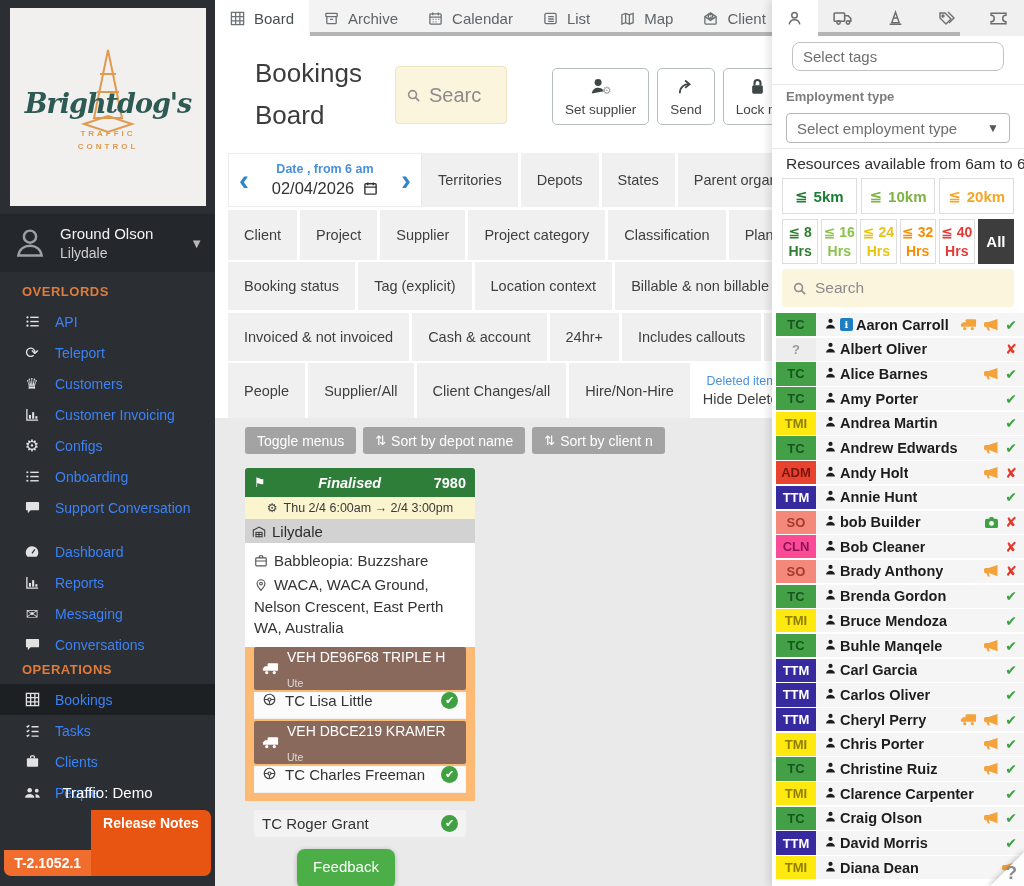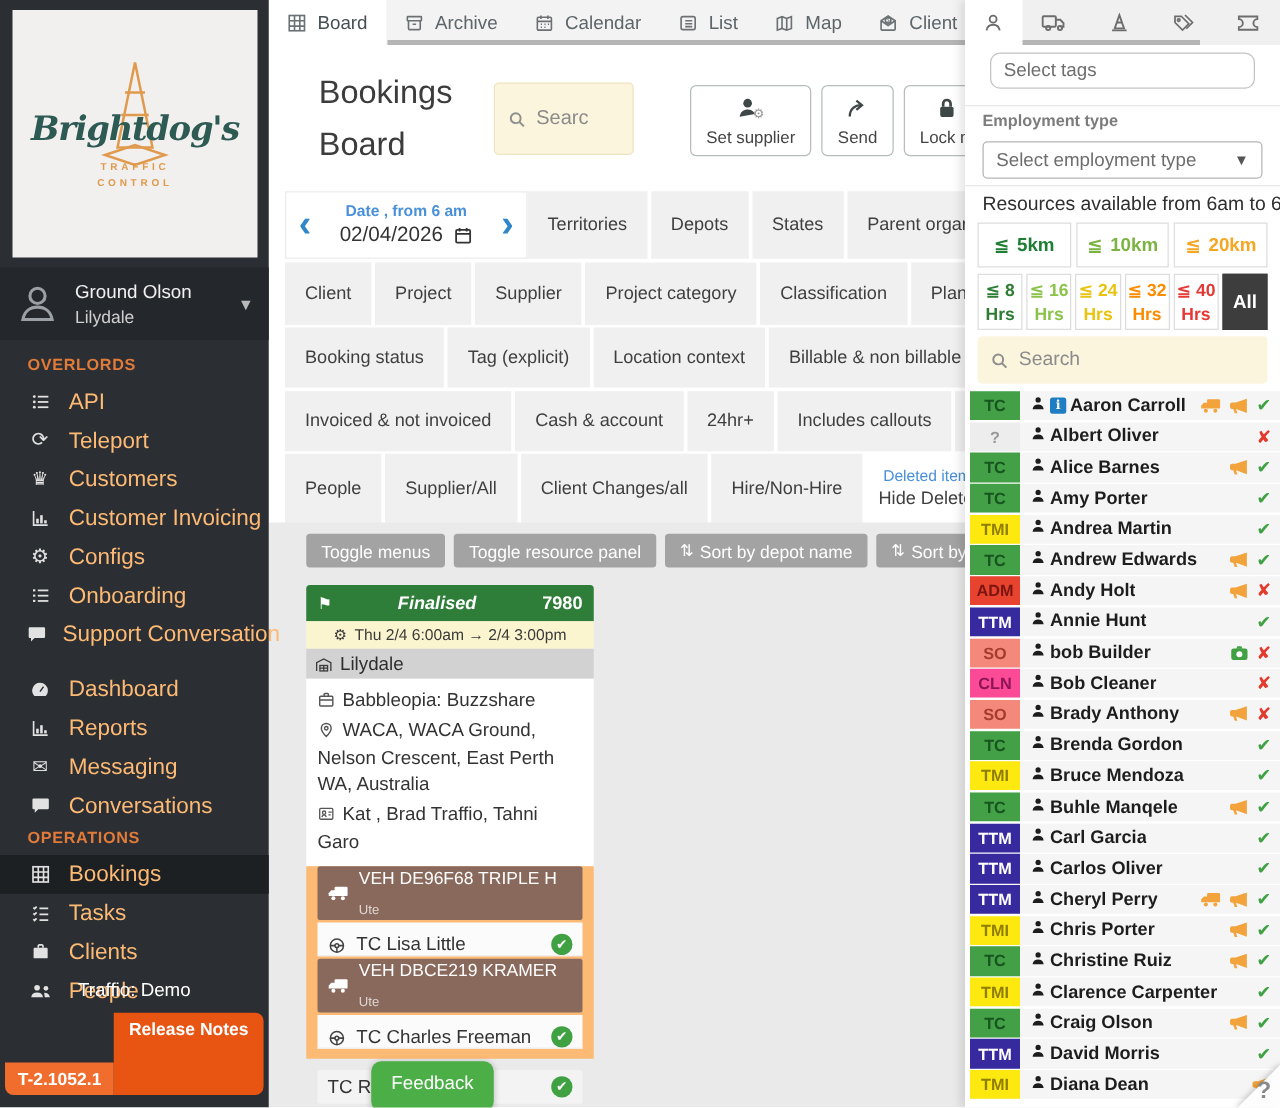--- a/index.html
+++ b/index.html
@@ -18,39 +18,39 @@
   .user-row { position:absolute; left:0; top:214px; width:215px; height:58px; background:#24272b; display:flex; align-items:center; padding:0 12px; }
   .user-av { color:#9aa0a6; margin-right:12px; }
   .user-txt .nm { color:#f1f1f1; font-size:15px; }
   .user-txt .dp { color:#cfcfcf; font-size:14px; margin-top:3px; }
   .user-chev { margin-left:auto; color:#b9b9b9; font-size:13px; }
   .nav { position:absolute; left:0; top:282px; width:215px; }
   .nav-label { color:#e07b39; font-size:13px; font-weight:bold; letter-spacing:.5px; padding:2px 0 7px 22px; }
   .nav-item { height:31px; display:flex; align-items:center; padding-left:22px; cursor:pointer; }
   .nav-item.active { background:#1d2023; }
   .nav-item .ic { width:20px; color:#e2e2e2; font-size:15px; margin-right:13px; }
-  .nav-item .lbl { color:#fdba74; font-size:18px; white-space:nowrap; }
+  .nav-item .lbl { color:#3b82f6; font-size:14px; white-space:nowrap; }
   .nav-gap { height:13px; }
   .side-foot { position:absolute; left:0; bottom:0; width:215px; padding-bottom:10px; text-align:center; }
   .side-env { color:#fff; font-size:15px; margin-bottom:9px; }
   .ver-badge { display:inline-flex; border-radius:7px; overflow:hidden; font-size:14px; font-weight:bold; color:#fff; }
   .ver-badge .v1 { background:#f06d2e; padding:5px 10px;margin-top:40px; }
   .ver-badge .v2 { background:#e85513; padding:5px 12px; }
 
   
   .main { position:absolute; left:215px; top:0; width:557px; height:886px; background:#fff; overflow:hidden; }
   .tabbar { position:absolute; left:0; top:0; width:100%; height:36px; background:#f3f3f3; display:flex; }
   .tabbar::after { content:""; position:absolute; left:95px; right:0; bottom:0; height:4px; background:#b5b5b5; }
   .mtab { display:flex; align-items:center; gap:9px; padding:0 15px; font-size:15px; color:#5d6568; cursor:pointer; white-space:nowrap; }
   .mtab .ic { color:#6a7275; }
   .mtab.active { background:#fff; color:#474f52; position:relative; z-index:1; }
   .page-title { position:absolute; left:40px; top:52px; font-size:26px; color:#3c3c3c; line-height:42px; }
   .search-box { position:absolute; left:180px; top:66px; width:112px; height:58px; background:#fbf5dd; border:1px solid #eee4c0; border-radius:4px; display:flex; align-items:center; padding:0 10px; gap:8px; }
   .search-box .ic { color:#8f8f8f; }
-  .search-box input { border:none; outline:none; background:transparent; width:60px; font-size:16px; color:#8b5cf6; font-family:inherit; }
+  .search-box input { border:none; outline:none; background:transparent; width:60px; font-size:20px; color:#8b5cf6; font-family:inherit; }
   .search-box input::placeholder { color:#8b8b8b; }
   .actions { position:absolute; left:337px; top:68px; display:flex; gap:8px; }
   .act-btn { height:57px; background:#fff; border:1px solid #b6bdbd; border-radius:5px; display:flex; flex-direction:column; align-items:center; justify-content:center; gap:5px; padding:0 12px; cursor:pointer; }
   .act-btn .ic { color:#3e4646; height:20px; }
   .act-btn .lbl { font-size:13.5px; color:#444; white-space:nowrap; }
 
   .date-nav { position:absolute; left:13px; top:153px; width:194px; height:54px; background:#fff; border:1px solid #ececec; display:flex; align-items:center; justify-content:space-between; padding:0 10px; }
   .dn-chev { color:#2f86c9; font-size:30px; font-weight:bold; cursor:pointer; line-height:1; }
   .dn-mid { text-align:center; }
   .dn-label { color:#4a90d9; font-size:12.5px; font-weight:bold; }
@@ -77,21 +77,21 @@
   .card-depot { height:24px; background:#d2d2d2; display:flex; align-items:center; gap:6px; padding:0 7px; font-size:15px; color:#2e2e2e; }
   .card-depot .ic { color:#3a3a3a; }
   .card-body { background:#fff; padding:7px 9px 6px; font-size:15px; color:#333; line-height:1.45; }
   .cb-row { margin-bottom:2px; }
   .cb-row .ic { color:#555; margin-right:6px; position:relative; top:2px; }
   .crew { background:#fdba74; padding:0 9px 6px; }
   .veh { background:#8a695d; border-radius:2px; height:43px; display:flex; align-items:center; gap:8px; padding:0 8px; margin-bottom:2px; }
   .veh .ic { color:#fff; }
   .veh .vt { color:#fff; font-size:14px; }
   .veh .vs { color:rgba(255,255,255,.72); font-size:10.5px; margin-top:12px; }
-  .drv { height:27px; background:#fbfbfb; border-bottom:1px solid #efefef; display:flex; align-items:flex-end; gap:8px; padding:0 8px; font-size:15px; color:#333; margin-bottom:2px; }
+  .drv { height:27px; background:#fbfbfb; border-bottom:1px solid #efefef; display:flex; align-items:flex-start; gap:8px; padding:0 8px; font-size:15px; color:#333; margin-bottom:2px; }
   .drv .ic { color:#444; }
   .okbadge { margin-left:auto; width:17px; height:17px; border-radius:50%; background:#3fa142; color:#fff; font-size:11px; display:flex; align-items:center; justify-content:center; font-weight:bold; }
   .extra-row { height:27px; background:#f3f3f3; border-radius:2px; display:flex; align-items:center; padding:0 8px; font-size:15px; color:#333; margin:9px 9px 0; }
 
   .feedback { position:absolute; left:297px; top:849px; width:98px; height:40px; background:#4cae46; color:#fff; font-size:15px; display:flex; align-items:flex-start; justify-content:center; padding-top:9px; border-radius:8px; box-shadow:0 1px 5px rgba(0,0,0,.25); z-index:9; cursor:pointer; }
 
   
   .rpanel { position:absolute; left:772px; top:0; width:252px; height:886px; background:#fff; box-shadow:-4px 0 7px rgba(0,0,0,.10); z-index:7; }
   .ptabbar { position:absolute; left:0; top:0; width:100%; height:36px; background:#f0f0f0; display:flex; }
   .ptabbar::after { content:""; position:absolute; left:0; width:188px; bottom:0; height:4px; background:#b5b5b5; }
@@ -518,24 +518,20 @@
       </div>
     </div>
 
   <div class="board">
     <div class="toolbar" id="toolbar">
         <div class="tbtn">
 
        <span>Toggle menus</span>
      </div>
         <div class="tbtn">
-
-       <span>Toggle resource panel</span>
-     </div>
-        <div class="tbtn">
        <span class="sort-gl">⇅</span>
        <span>Sort by depot name</span>
      </div>
         <div class="tbtn">
        <span class="sort-gl">⇅</span>
        <span>Sort by client n</span>
      </div>
       </div>
 
     <div class="card">
@@ -567,29 +563,20 @@
               </svg>
           </span><span>Babbleopia: Buzzshare</span>
         </div>
         <div class="cb-row">
           <span class="ic">
             <svg width="14" height="14" viewBox="0 0 16 16" fill="none" stroke="currentColor" stroke-width="1.3">
                 <path d="M8 14S3.5 9.4 3.5 6.4A4.5 4.5 0 0 1 8 2a4.5 4.5 0 0 1 4.5 4.4C12.5 9.4 8 14 8 14z"></path>
                 <circle cx="8" cy="6.4" r="1.6"></circle>
               </svg>
           </span><span>WACA, WACA Ground, Nelson Crescent, East Perth WA, Australia</span>
-        </div>
-        <div class="cb-row">
-          <span class="ic">
-            <svg width="14" height="14" viewBox="0 0 16 16" fill="none" stroke="currentColor" stroke-width="1.2">
-                <rect x="2" y="3" width="12" height="10" rx="1"></rect>
-                <circle cx="6" cy="7" r="1.5"></circle>
-                <path d="M4 11c.3-1.4 1-2 2-2s1.7.6 2 2M10 6.5h3M10 9h2"></path>
-              </svg>
-          </span><span>Kat , Brad Traffio, Tahni Garo</span>
         </div>
       </div>
       <div class="crew" id="crew">
           <div class="veh">
          <span class="ic ">
               <svg width="17" height="13" viewBox="0 0 18 13" fill="currentColor">
                 <rect x="6" y="1" width="11" height="8" rx="1"></rect>
                 <path d="M6.5 4H3.2L1 6.5V9h5.5z"></path>
                 <circle cx="5" cy="10.8" r="1.7"></circle>
                 <circle cx="13" cy="10.8" r="1.7"></circle>

